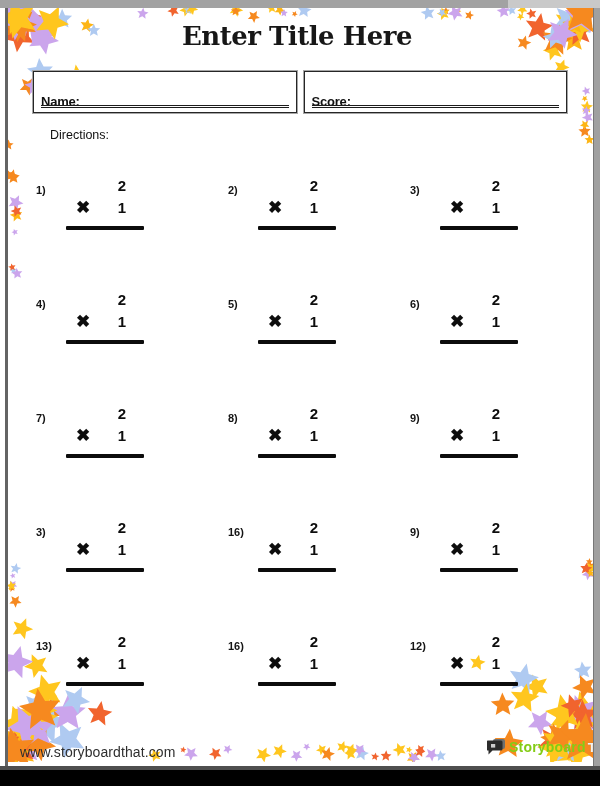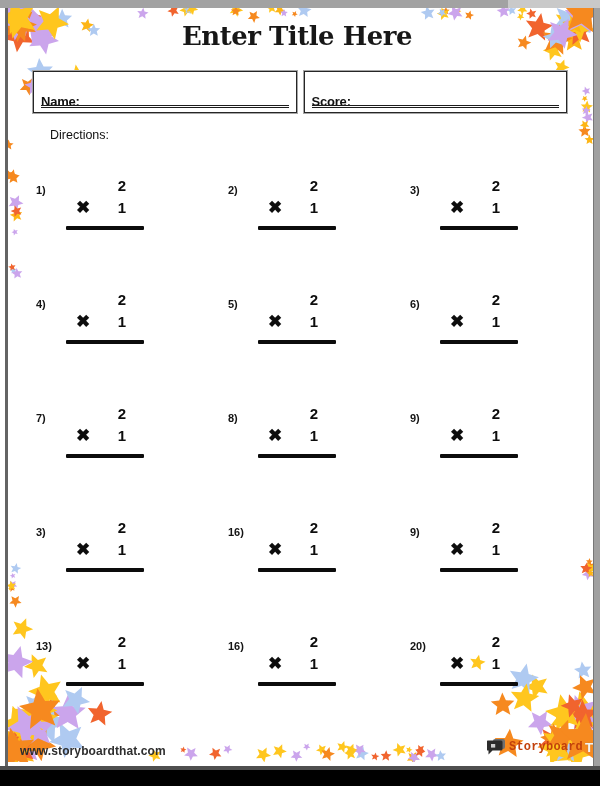--- a/index.html
+++ b/index.html
@@ -35,24 +35,24 @@
   .problems-grid { position:absolute; top:172px; left:36px;
                    display:grid; grid-template-columns:192px 182px 160px; grid-auto-rows:114px; }
   .problem { display:flex; align-items:flex-start; }
   .plabel { width:24px; margin-top:12px; font-size:11px; font-weight:bold; color:#141414; }
   .stack { margin-left:6px; display:grid; grid-template-columns:34px 44px; color:#0d0d0d; }
   .top-num { grid-column:2; text-align:center; font-size:15px; font-weight:bold; line-height:20px; margin-top:4px; }
   .times { grid-column:1; text-align:center; font-size:17px; font-weight:bold; line-height:24px; }
   .bottom-num { grid-column:2; text-align:center; font-size:15px; font-weight:bold; line-height:24px; }
   .answer-line { grid-column:1 / 3; height:4px; background:#0c0c0c; margin-top:6px; border-radius:1px; }
 
-  .website { position:absolute; left:20px; top:744px; z-index:3; font-size:12px; font-weight:bold;
+  .website { position:absolute; left:20px; top:744px; z-index:3; font-size:14px; font-weight:normal;
              color:#2e2e2e; letter-spacing:0.1px; }
   .brand { position:absolute; left:487px; top:739px; z-index:3; display:flex; align-items:center; gap:4px; }
-  .brand-name { font-size:12px; font-weight:bold; color:#c2410c; letter-spacing:0.2px;font-family:Liberation Mono, monospace; }
+  .brand-name { font-size:14px; font-weight:bold; color:#84cc16; letter-spacing:0.2px; }
   .brand-that { font-size:13.5px; font-weight:bold; color:#f2f2f2;
                 text-shadow:0 0 2px rgba(120,120,120,0.35); margin-left:-2px; }
 </style>
 </head>
 <body>
 
 <div class="viewport">
 
   <div class="page"></div>
 
@@ -383,21 +383,21 @@
     <span class="plabel">16)</span>
     <div class="stack">
       <div class="top-num">2</div>
       <span class="times">✖</span>
       <span class="bottom-num">1</span>
       <div class="answer-line"></div>
     </div>
   </div>
 
   <div class="problem">
-    <span class="plabel">20)</span>
+    <span class="plabel">12)</span>
     <div class="stack">
       <div class="top-num">2</div>
       <span class="times">✖</span>
       <span class="bottom-num">1</span>
       <div class="answer-line"></div>
     </div>
   </div>
 </div>
 
     <div class="website">www.storyboardthat.com</div>

